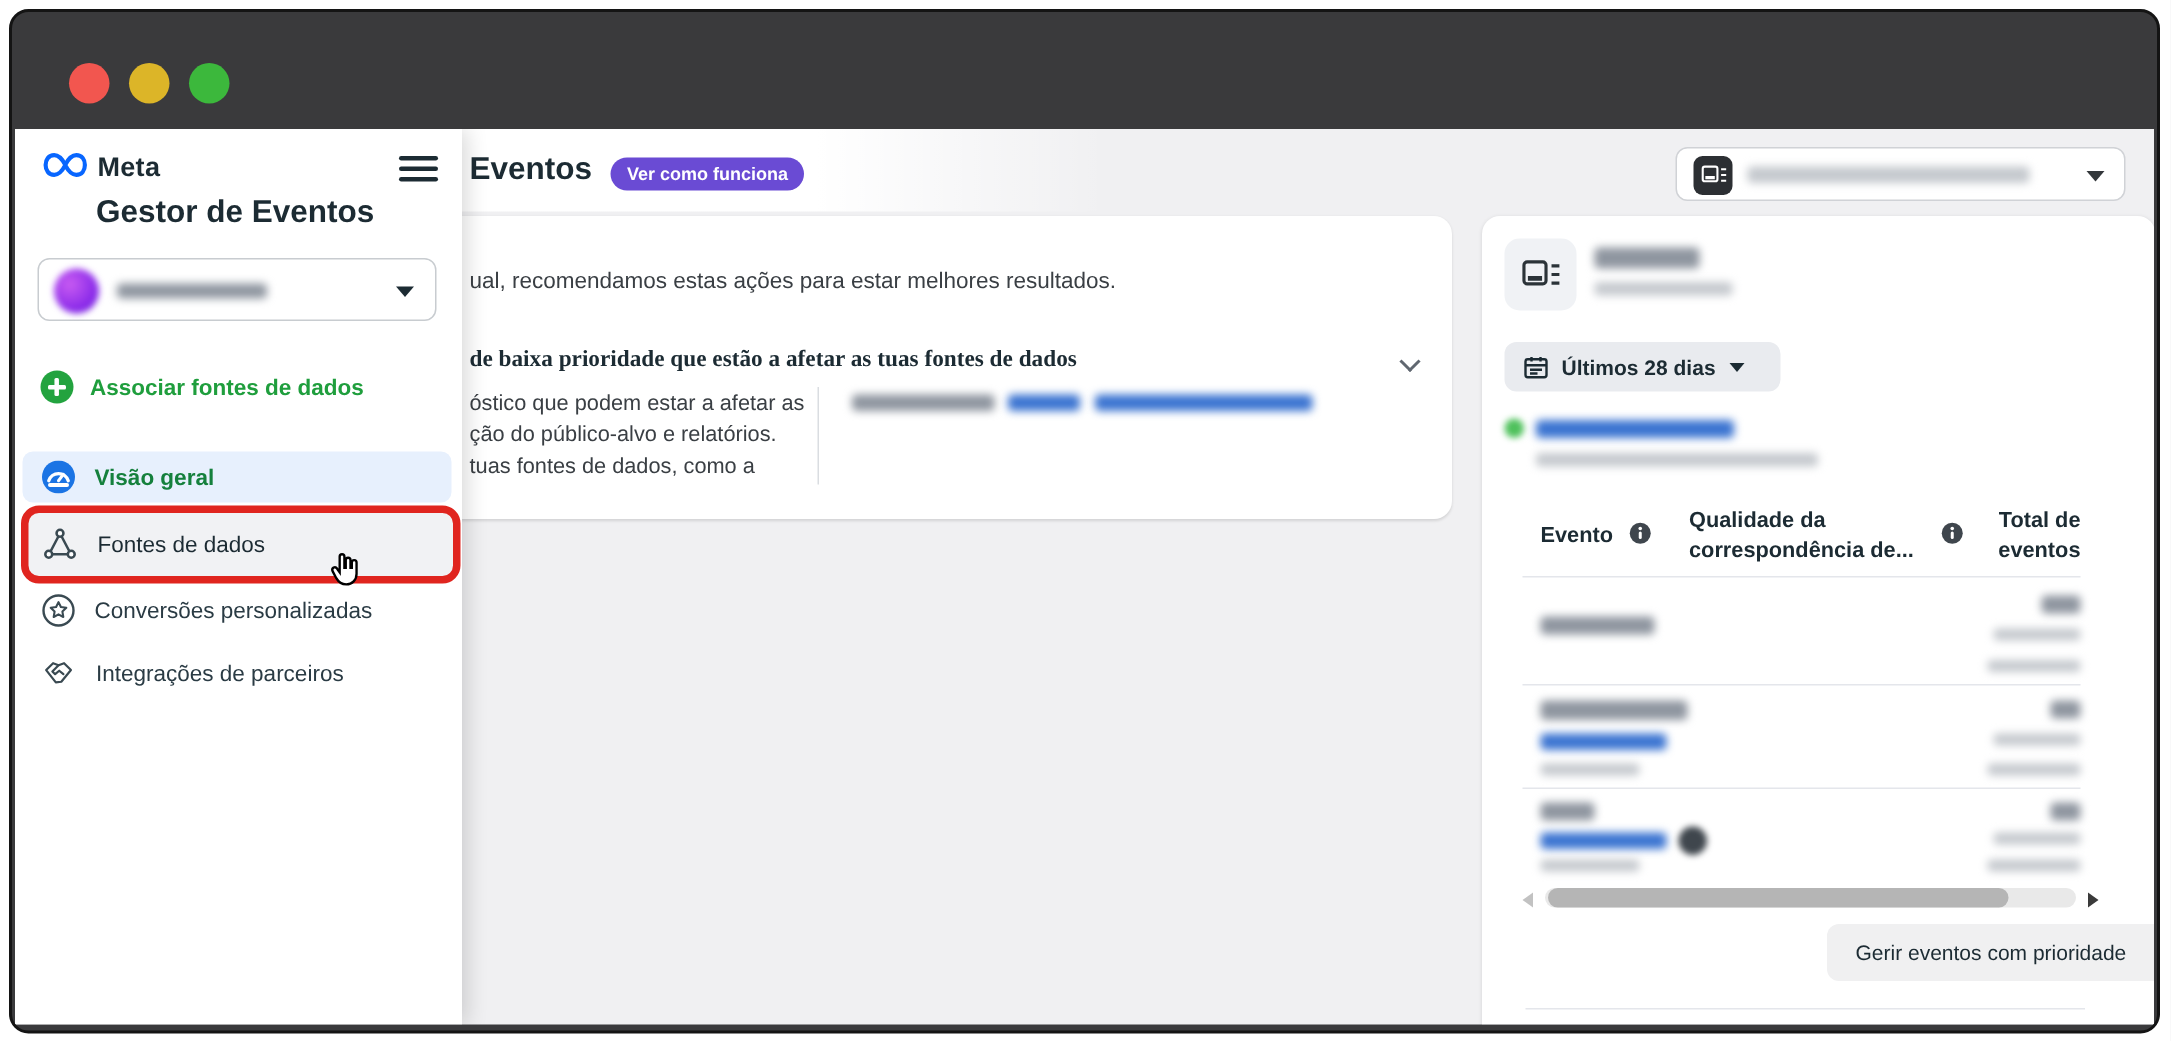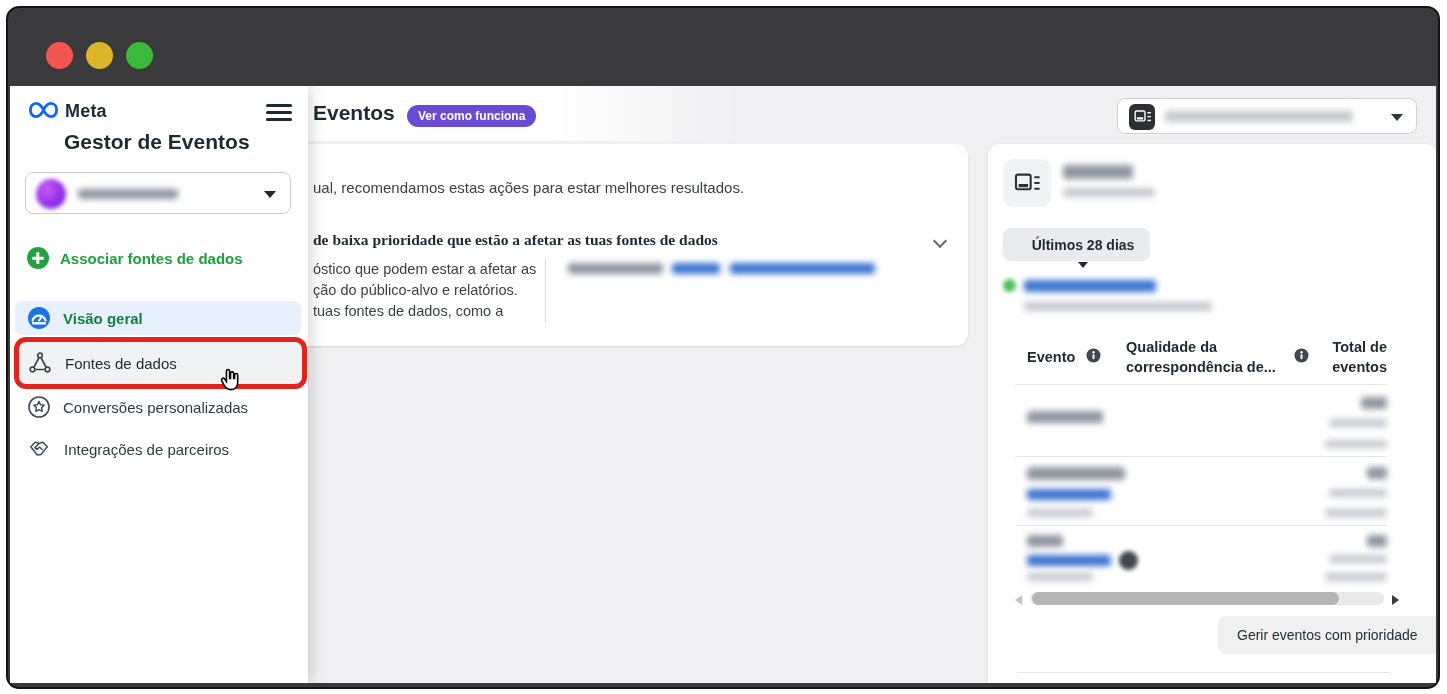--- a/index.html
+++ b/index.html
@@ -68,22 +68,22 @@
   .top-dd { position:absolute; left:1107px; top:12px; width:300px; height:36px; background:#fff;
             border:1px solid #d0d2d6; border-radius:8px; cursor:pointer; }
   .ds-ico-sm { position:absolute; left:11px; top:5px; width:26px; height:26px; background:#2c2f33; border-radius:6px;
                display:flex; align-items:center; justify-content:center; }
   .top-dd .caret { position:absolute; right:13px; top:15px; border-top-color:#33373b; }
 
   .panel { position:absolute; left:978px; top:58px; width:449px; height:539px; background:#fff;
            border-radius:12px 12px 0 0; box-shadow:0 1px 3px rgba(0,0,0,.12); overflow:hidden; }
   .tile { position:absolute; left:15px; top:15px; width:48px; height:48px; background:#f0f2f5;
           border-radius:10px; display:flex; align-items:center; justify-content:center; }
-  .date-btn { position:absolute; left:15px; top:84px; width:147px; height:33px; background:#e9ebef;
-              border-radius:8px; display:flex; align-items:center; gap:9px; padding-left:13px; cursor:pointer;flex-direction:column; }
+  .date-btn { position:absolute; left:15px; top:84px; width:184px; height:33px; background:#e9ebef;
+              border-radius:8px; display:flex; align-items:center; gap:9px; padding-left:13px; cursor:pointer; }
   .date-btn .lbl { font-size:14px; font-weight:600; color:#1c2b33; }
   .date-btn .caret { border-left-width:5px; border-right-width:5px; border-top-width:6px; }
   .dot-green { position:absolute; left:15px; top:135px; width:13px; height:13px; border-radius:50%;
                background:#4fc15c; filter:blur(2px); }
   .th { position:absolute; font-size:14.5px; font-weight:700; color:#1c2b33; line-height:20px; }
   .info { position:absolute; width:15px; height:15px; cursor:pointer; }
   .hline { position:absolute; left:27px; width:372px; height:1px; background:#e4e6eb; }
   .dark-badge { position:absolute; left:131px; top:403px; width:19px; height:19px; border-radius:50%;
                 background:#3f464d; filter:blur(2px); }
   .sbar { position:absolute; left:27px; top:448px; width:384px; height:14px; }

